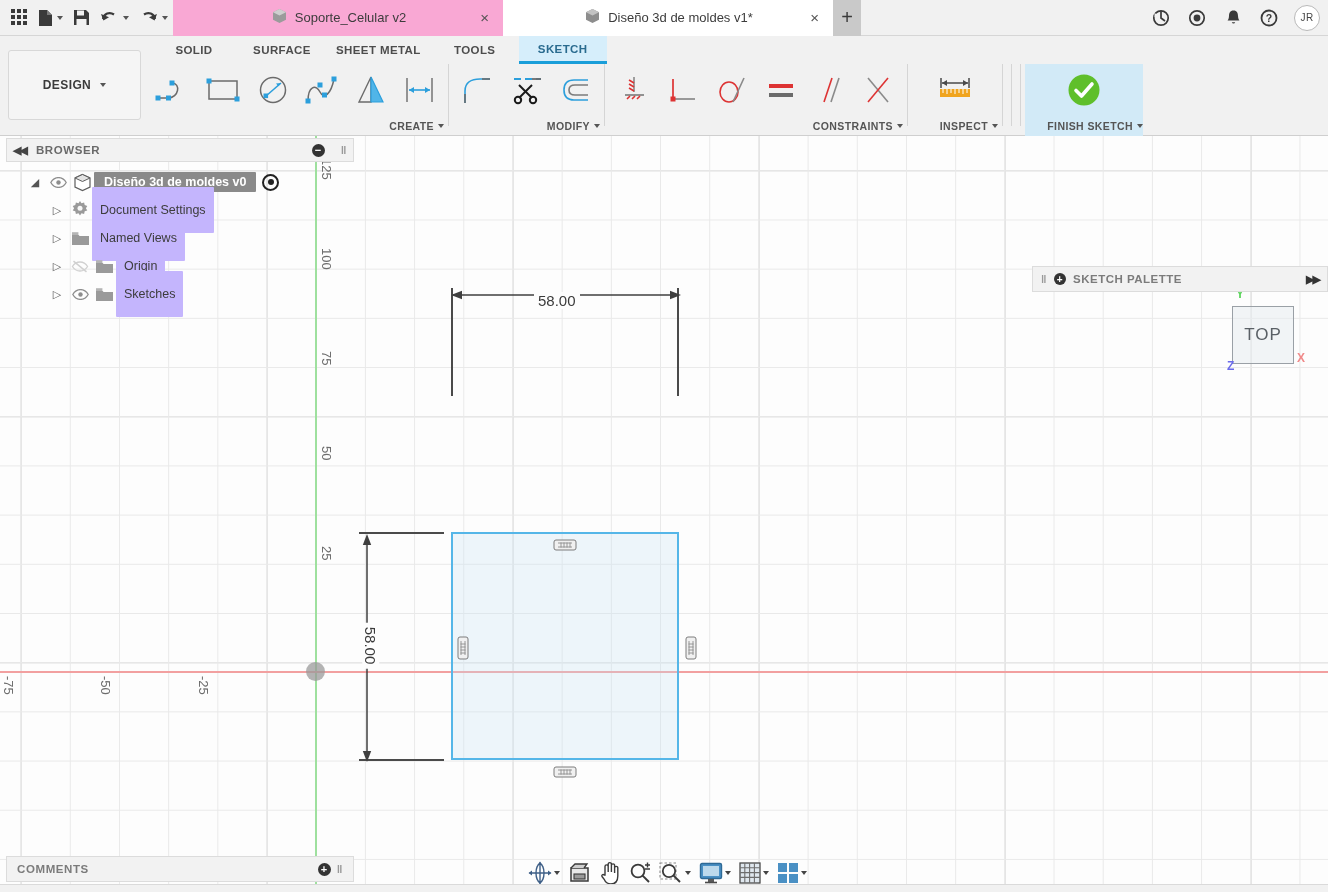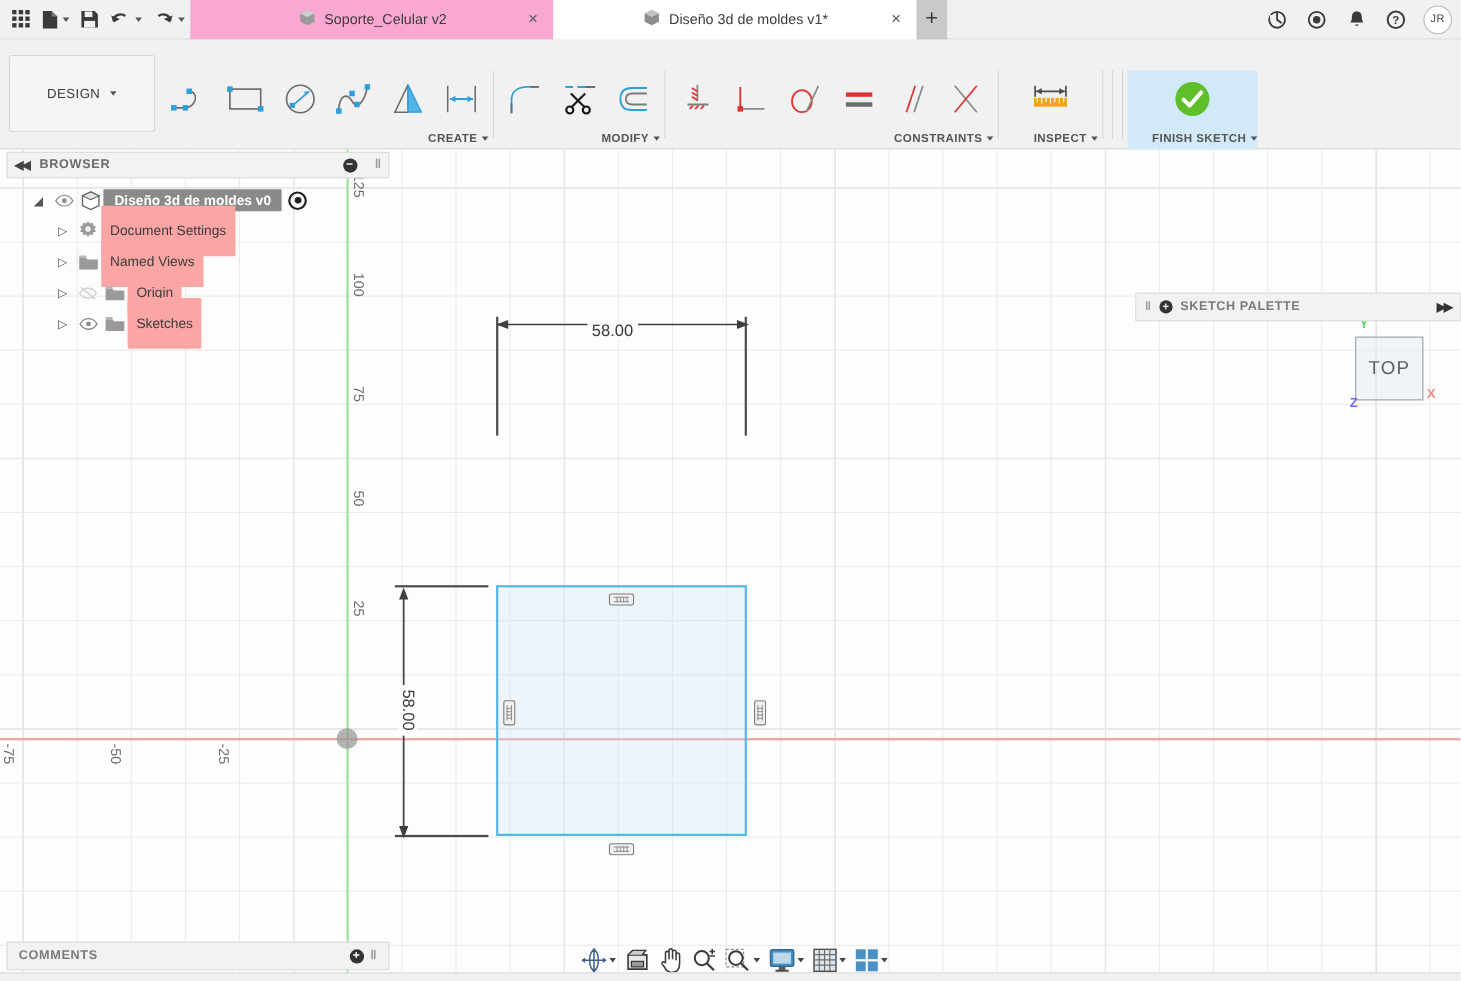--- a/index.html
+++ b/index.html
@@ -40,21 +40,21 @@
 
   
   #ribbon {
     position:absolute; left:0; top:36px; width:1328px; height:100px;
     background:#f1f1f1; border-bottom:1px solid #cfcfcf;
   }
   #designbtn{
     position:absolute; left:8px; top:14px; width:133px; height:70px;
     border:1px solid #d8d8d8; border-radius:3px; background:#f5f5f5;
     display:flex; align-items:center; justify-content:center; gap:5px;
-    font-size:12px; font-weight:normal; color:#3b3b3b; letter-spacing:.4px; cursor:pointer;
+    font-size:12px; font-weight:bold; color:#3b3b3b; letter-spacing:.4px; cursor:pointer;
   }
   #tabrow{ position:absolute; left:150px; top:0; height:28px; display:flex; align-items:stretch;}
   .rtab{
     display:flex;align-items:center;justify-content:center;
     padding:0 10px; min-width:88px; font-size:11.5px; font-weight:bold;
     letter-spacing:.4px; color:#4d4d4d; cursor:pointer;
   }
   .rtab.sel{ background:#d6eefb; color:#2a6b8f; border-bottom:3px solid #1a9ed9; }
   #panelrow{ position:absolute; left:150px; top:28px; height:72px; display:flex; align-items:flex-start;}
   .panel{ display:flex; flex-direction:column; height:72px; position:relative; }
@@ -123,21 +123,21 @@
     font-size:11.5px; font-weight:bold; letter-spacing:.6px; color:#6a6a6a;
   }
   .collapse-arrows{ color:#444; font-size:11px; letter-spacing:-2px; }
   #bhead .minus{ margin-left:auto; width:13px;height:13px;border-radius:50%;background:#333;color:#fff;font-size:11px;display:flex;align-items:center;justify-content:center;line-height:1;}
   #bhead .grip{ color:#999; margin-left:6px;}
   #btree{ padding-top:6px; }
   .trow{ display:flex; align-items:center; height:28px; font-size:12.5px; color:#3c3c3c;}
   .twist{ width:22px;text-align:center;color:#555;font-size:11px;}
   .eye{ width:24px; display:flex;align-items:center;justify-content:center;}
   .ficon{ width:24px; display:flex;align-items:center;justify-content:center;}
-  .tlabel{ background:#fca5a5; padding:16px 8px; border-radius:1px;}
+  .tlabel{ background:#c4b5fd; padding:16px 8px; border-radius:1px;}
   .trow.root .tlabel{ background:#8a8a8a; color:#fff; font-weight:bold; padding:3px 10px;}
   .rootdot{ width:17px;height:17px;border-radius:50%;border:2px solid #222;margin-left:6px;display:flex;align-items:center;justify-content:center;}
   .rootdot i{width:6px;height:6px;border-radius:50%;background:#222;display:block;}
 
   
   #sketchpal{
     position:absolute; left:1032px; top:266px; width:296px; height:26px;
     background:#f2f2f2; border:1px solid #dcdcdc;
     display:flex;align-items:center;gap:7px;padding:0 8px;
     font-size:11.5px; font-weight:bold; letter-spacing:.5px; color:#7b7b7b;
@@ -268,20 +268,27 @@
   </div>
 </div>
 
 <div id="ribbon">
 
   <div id="designbtn">
     <span>DESIGN</span>
     <span class="caret"></span>
   </div>
 
+  <div id="tabrow">
+    <div class="rtab">SOLID</div>
+    <div class="rtab">SURFACE</div>
+    <div class="rtab">SHEET METAL</div>
+    <div class="rtab">TOOLS</div>
+    <div class="rtab sel">SKETCH</div>
+  </div>
 
   <div id="panelrow">
 
     <div class="panel">
       <div class="panelicons">
         <div class="tool">
           <svg width="40" height="30" viewBox="0 0 40 30">
             <path d="M3 23 H13 C24 23 26 8 17 8" stroke="#6b6b6b" stroke-width="1.5" fill="none"></path>
             <rect x="0.5" y="20.5" width="5" height="5" fill="#2c9fdc"></rect>
             <rect x="11" y="20.5" width="5" height="5" fill="#2c9fdc"></rect>

